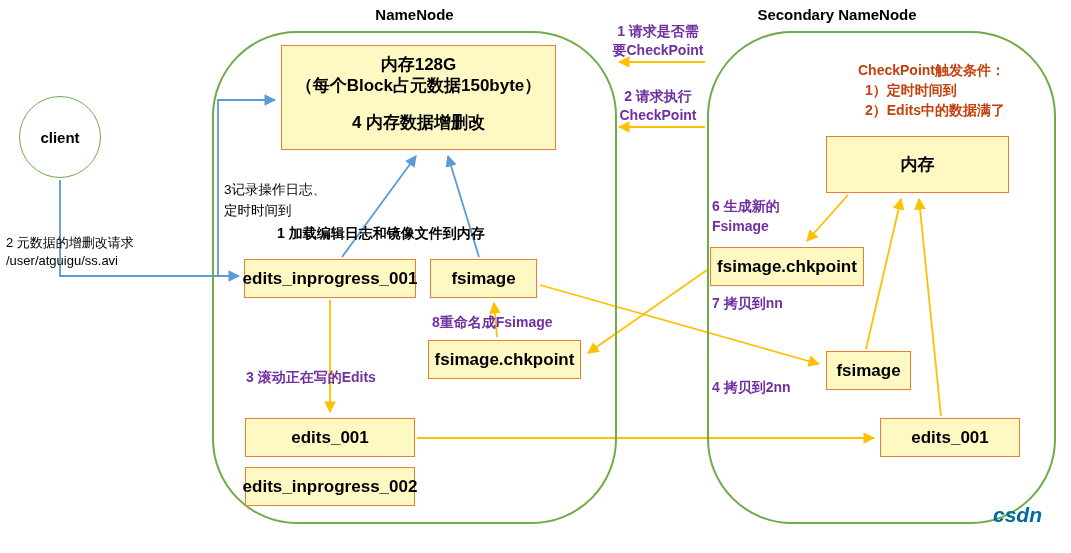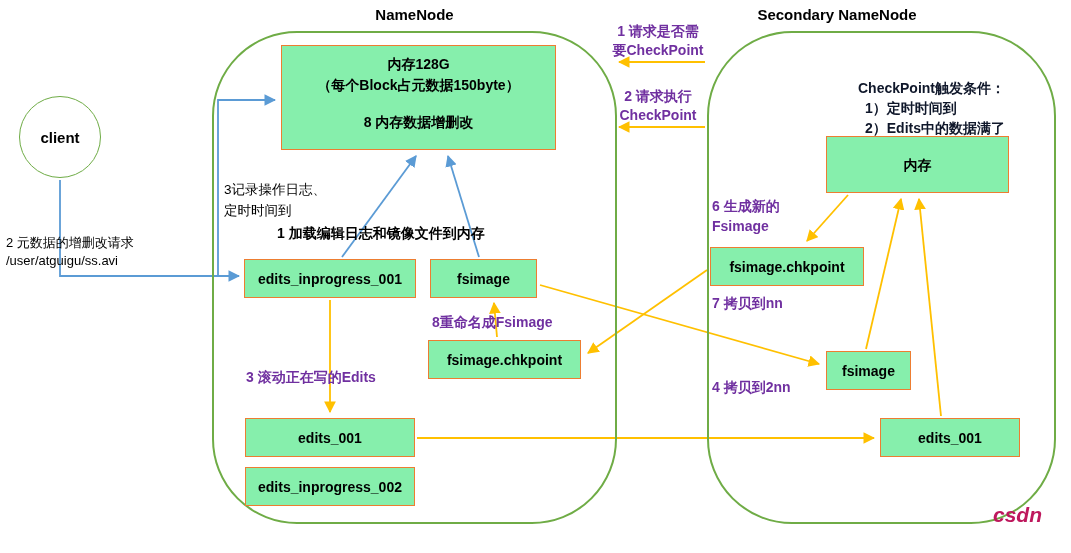--- a/index.html
+++ b/index.html
@@ -31,23 +31,23 @@
   #client-circle {
     position: absolute; left: 19px; top: 96px; width: 82px; height: 82px;
     border: 1.6px solid #6FAC46; border-radius: 50%;
     display: flex; align-items: center; justify-content: center;
     font-size: 15px; font-weight: bold;
   }
 
   .obox {
     position: absolute;
     border: 1.6px solid #ED7D31;
-    background: #86efac;
+    background: #fef9c3;
     display: flex; align-items: center; justify-content: center;
-    font-size: 14px; font-weight: bold;
+    font-size: 17px; font-weight: bold;
     z-index: 2;
   }
   #nn-memory { left: 281px; top: 45px; width: 275px; height: 105px;
                flex-direction: column; justify-content: flex-start; padding-top: 8px; }
   #nn-memory .mem-line { line-height: 21px; }
   #nn-memory .mem-gap  { margin-top: 16px; }
 
   #box-edits-ip-001   { left: 244px; top: 259px; width: 172px; height: 39px; }
   #box-nn-fsimage     { left: 430px; top: 259px; width: 107px; height: 39px; }
   #box-nn-fsimage-chk { left: 428px; top: 340px; width: 153px; height: 39px; }
@@ -58,39 +58,39 @@
                 flex-direction: column; justify-content: center; }
   #snn-memory .mem-title { line-height: 22px; }
   #snn-memory .mem-sub   { line-height: 22px; color: #C030C0; font-weight: bold; }
 
   #box-snn-fsimage-chk { left: 710px; top: 247px; width: 154px; height: 39px; }
   #box-snn-fsimage     { left: 826px; top: 351px; width: 85px;  height: 39px; }
   #box-snn-edits-001   { left: 880px; top: 418px; width: 140px; height: 39px; }
 
   .note { position: absolute; font-size: 14px; z-index: 3; }
   .purple  { color: #7030A0; font-weight: bold; }
-  .magenta { color: #0f172a; font-weight: bold; margin-top: 18px; }
+  .magenta { color: #c2410c; font-weight: bold; }
 
   #note-record-log { left: 224px; top: 179px; font-size: 13.5px; line-height: 21px; }
   #note-load       { left: 277px; top: 225px; font-weight: 600; }
   #note-rename     { left: 432px; top: 314px; }
   #note-roll       { left: 246px; top: 369px; }
   #client-request  { left: 6px;  top: 234px; font-size: 13px; line-height: 18px; }
   #msg-ask  { left: 603px; top: 22px; width: 110px; text-align: center; line-height: 19px; }
   #msg-exec { left: 606px; top: 87px; width: 104px; text-align: center; line-height: 19px; }
   #trigger-conditions { left: 858px; top: 60px; line-height: 20px; }
   #trigger-conditions .indent { margin-left: 7px; }
   #note-generate  { left: 712px; top: 196px; line-height: 20px; }
   #note-copy-nn   { left: 712px; top: 295px; }
   #note-copy-2nn  { left: 712px; top: 379px; }
 
   #watermark {
     position: absolute; left: 993px; top: 503px;
     font-size: 21px; font-weight: bold; font-style: italic;
-    color: #be185d; z-index: 1;
+    color: #0369a1; z-index: 1;
   }
 </style>
 </head>
 <body>
 
 <div class="canvas">
 
   <svg class="arrows" width="1071" height="553" viewBox="0 0 1071 553">
     <defs>
       <marker id="arrow-blue-head" viewBox="0 0 10 10" refX="9" refY="5" markerWidth="6.5" markerHeight="6.5" orient="auto-start-reverse">
@@ -130,21 +130,21 @@
     <span>client</span>
   </div>
   <div class="note" id="client-request">
     <div>2 元数据的增删改请求</div>
     <div>/user/atguigu/ss.avi</div>
   </div>
 
   <div class="obox" id="nn-memory">
     <div class="mem-line">内存128G</div>
     <div class="mem-line">（每个Block占元数据150byte）</div>
-    <div class="mem-line mem-gap">8 内存数据增删改</div>
+    <div class="mem-line mem-gap">4 内存数据增删改</div>
   </div>
 
   <div class="note" id="note-record-log">
     <div>3记录操作日志、</div>
     <div>定时时间到</div>
   </div>
 
   <div class="note" id="note-load">1 加载编辑日志和镜像文件到内存</div>
 
   <div class="obox" id="box-edits-ip-001">edits_inprogress_001</div>

